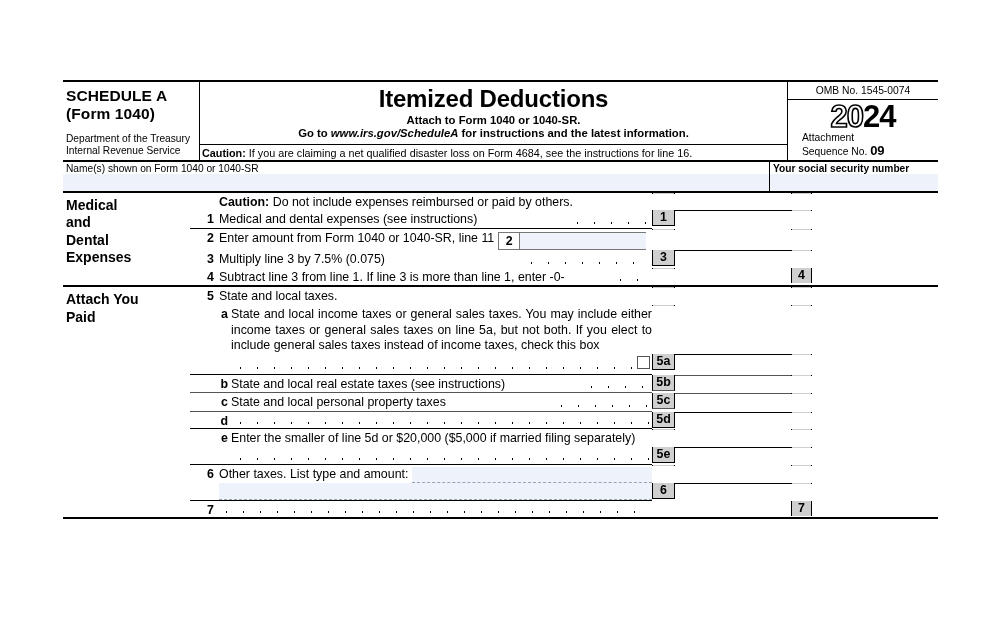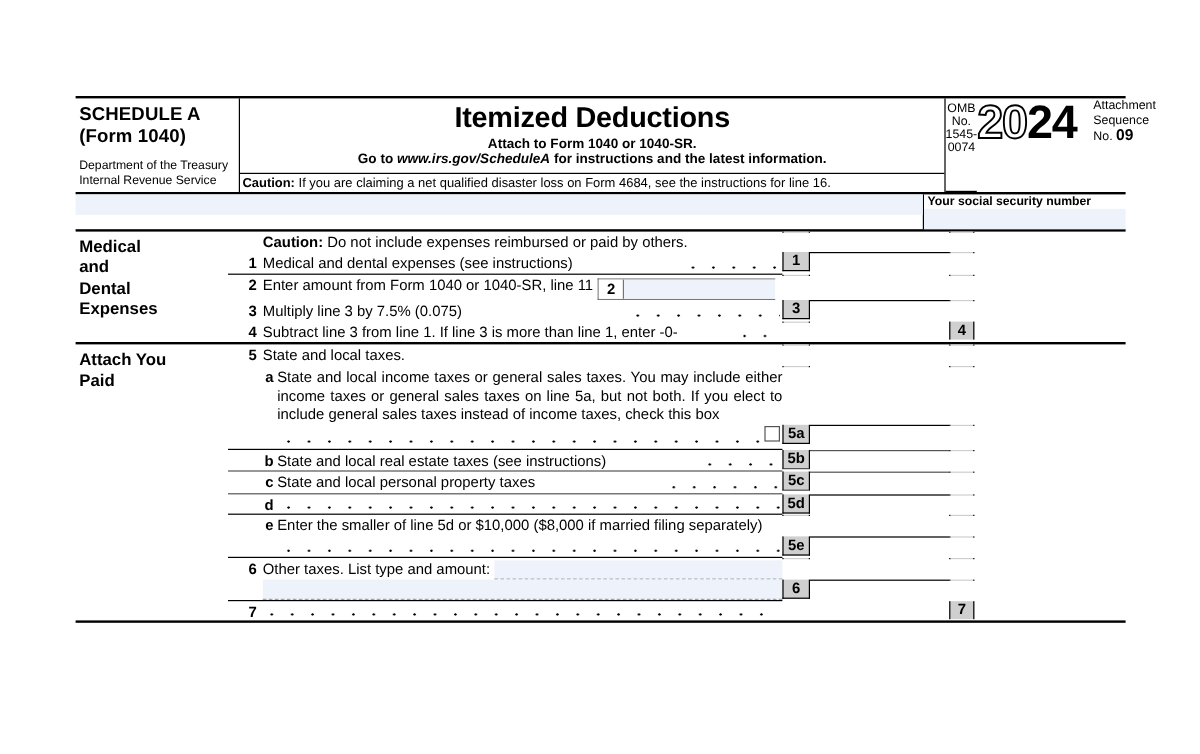--- a/index.html
+++ b/index.html
@@ -14,23 +14,23 @@
   
   .hdr{display:flex;border-top:2.5px solid #000;border-bottom:2.5px solid #000;}
   .hdr-left{width:137px;flex:0 0 137px;border-right:1.5px solid #000;padding:5px 3px 2px 3px;box-sizing:border-box;}
   .sch-a{font-size:15.5px;font-weight:bold;line-height:1.18;letter-spacing:.1px;}
   .dept{font-size:10.2px;line-height:1.24;margin-top:9px;}
   .hdr-mid{flex:1 1 auto;text-align:center;border-right:1.5px solid #000;box-sizing:border-box;display:flex;flex-direction:column;}
   .title{font-size:24px;font-weight:bold;letter-spacing:-.2px;margin-top:3px;}
   .sub1{font-size:11.3px;font-weight:bold;margin-top:1px;}
   .sub2{font-size:11.3px;font-weight:bold;margin-top:1px;margin-bottom:2px;}
   .caution{font-size:10.8px;border-top:1px solid #000;padding:2px 2px 1px 2px;text-align:left;margin-top:auto;}
-  .hdr-right{width:150px;flex:0 0 150px;box-sizing:border-box;text-align:center;display:flex;flex-direction:row;}
+  .hdr-right{width:150px;flex:0 0 150px;box-sizing:border-box;text-align:center;display:flex;flex-direction:column;}
   .omb{font-size:10.3px;padding:3px 0 3px 0;border-bottom:1px solid #000;}
-  .year{font-size:39px;font-weight:bold;line-height:.95;letter-spacing:-1px;margin-top:2px;}
+  .year{font-size:31px;font-weight:bold;line-height:.95;letter-spacing:-1px;margin-top:2px;}
   .year .hollow{color:#fff;-webkit-text-stroke:1.6px #000;}
   .attach{font-size:10.3px;text-align:left;padding-left:14px;line-height:1.12;margin-top:1px;padding-bottom:1px;}
   .attach .seq{font-size:13px;font-weight:bold;}
 
   
   .namerow{display:flex;border-bottom:2.5px solid #000;}
   .namebox{flex:1 1 auto;border-right:1.5px solid #000;box-sizing:border-box;}
   .ssnbox{width:168px;flex:0 0 168px;box-sizing:border-box;}
   .fieldlbl{font-size:10.2px;padding:1px 0 0 3px;}
   .ssnbox .fieldlbl{font-weight:bold;}
@@ -112,20 +112,21 @@
       <div class="attach">
         <span>Attachment</span><br>
         <span>Sequence No.</span>
         <span class="seq">09</span>
       </div>
     </div>
   </div>
 
   <div class="namerow">
     <div class="namebox">
+      <div class="fieldlbl">Name(s) shown on Form 1040 or 1040-SR</div>
       <div class="fieldfill"></div>
     </div>
     <div class="ssnbox">
       <div class="fieldlbl">Your social security number</div>
       <div class="fieldfill"></div>
     </div>
   </div>
 
   <div class="sect">
     <div class="sect-label">
@@ -282,21 +283,21 @@
         <div class="colA-num rowline-strong">5d</div>
         <div class="colA-fill blue rowline-strong"></div>
         <div class="colB-num"></div>
         <div class="colB-fill white"></div>
       </div>
 
       <div class="ln">
         <div class="leftcell">
           <div class="num"></div>
           <div class="sublet">e</div>
-          <div class="txt justified" style="padding-left:3px;">Enter the smaller of line 5d or $10,000 ($8,000 if married filing separately)</div>
+          <div class="txt justified" style="padding-left:3px;">Enter the smaller of line 5d or $20,000 ($5,000 if married filing separately)</div>
         </div>
         <div class="colA-num"></div>
         <div class="colA-fill white"></div>
         <div class="colB-num"></div>
         <div class="colB-fill white"></div>
       </div>
       <div class="ln">
         <div class="leftcell rowline-strong" style="align-items:center;">
           <div class="num"></div>
           <div class="sublet"></div>

